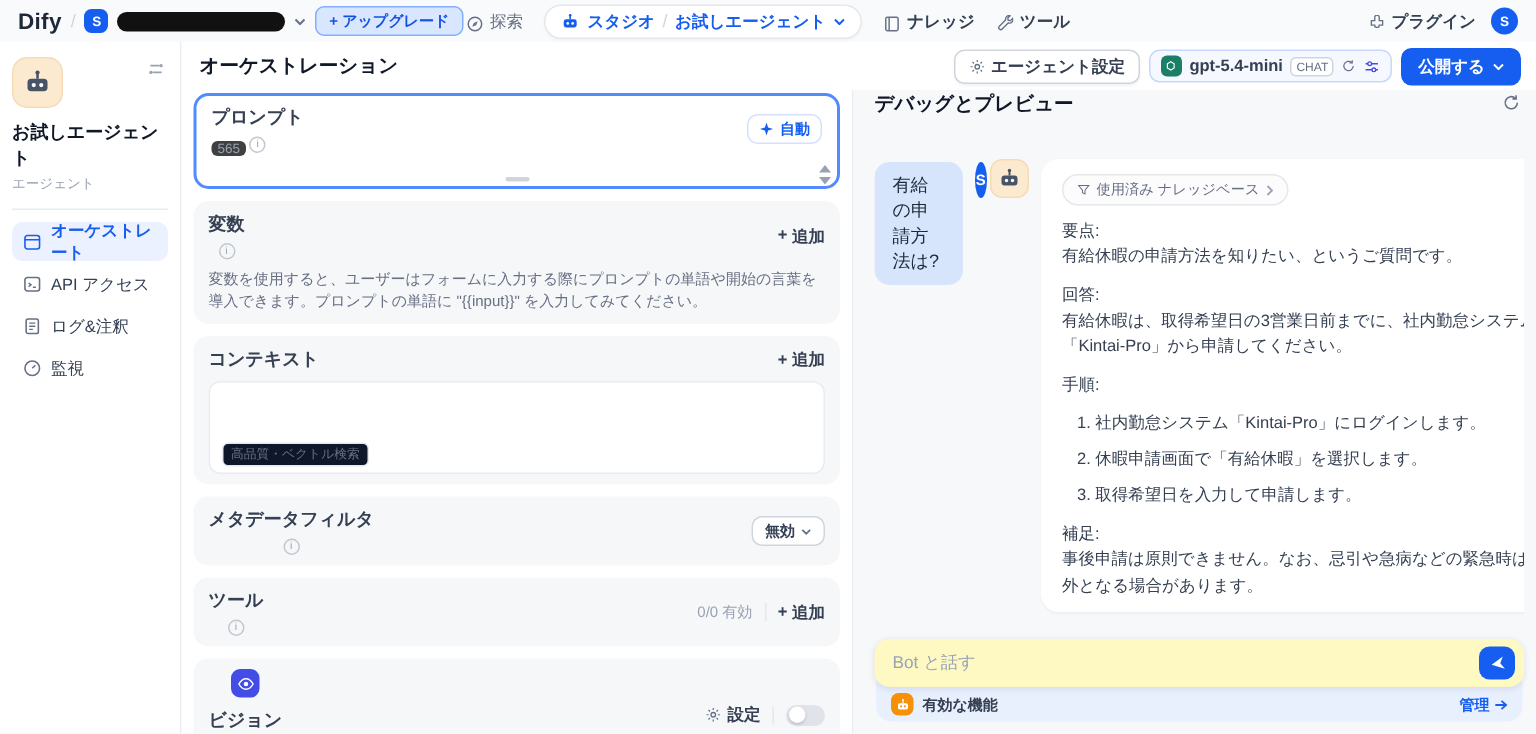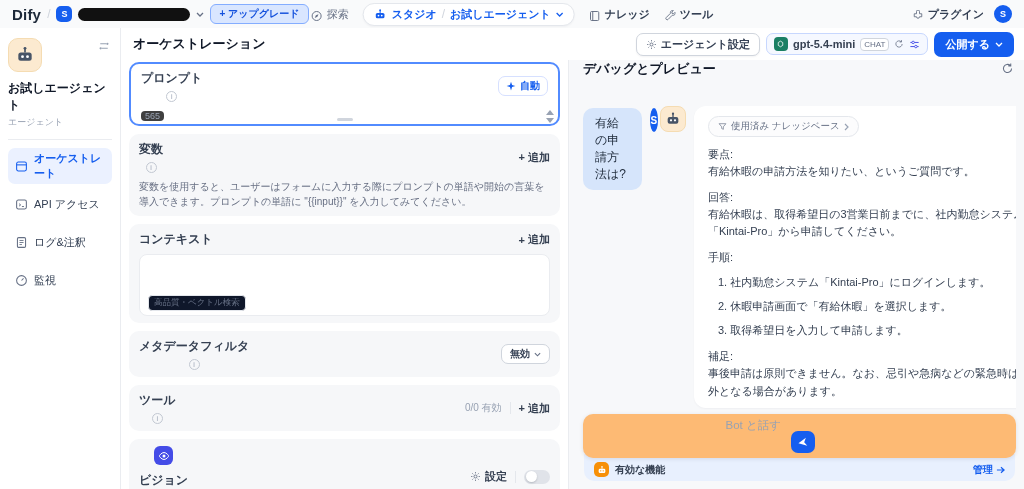--- a/index.html
+++ b/index.html
@@ -24,21 +24,21 @@
   .user-avatar { width:18px; height:18px; border-radius:50%; background:#155eef; color:#fff; font-size:9px; font-weight:bold; display:flex; align-items:center; justify-content:center; }
 
   
   .app { display:flex; height:461px; }
   .sidebar { width:121px; background:#fff; border-right:1px solid #eaecf0; padding:10px 8px; flex-shrink:0; }
   .sb-top { display:flex; justify-content:space-between; align-items:flex-start; }
   .app-avatar { width:34px; height:34px; border-radius:10px; background:#fcead0; border:1px solid #f5dcb2; display:flex; align-items:center; justify-content:center; }
   .sb-name { margin-top:8px; font-size:12px; font-weight:bold; color:#101828; }
   .sb-type { margin-top:2px; font-size:9px; color:#98a2b3; }
   .sb-div { border-top:1px solid #eaecf0; margin:10px 0 8px; }
-  .sb-item { display:flex; align-items:center; gap:6px; height:36px; padding:12px 7px; border-radius:7px; font-size:11px; color:#344054; cursor:pointer; margin-bottom:2px; }
+  .sb-item { display:flex; align-items:center; gap:6px; height:26px; padding:12px 7px; border-radius:7px; font-size:11px; color:#344054; cursor:pointer; margin-bottom:2px; }
   .sb-item.active { background:#ebf1ff; color:#155eef; font-weight:bold; }
   .sb-item .ic { color:#667085; }
   .sb-item.active .ic { color:#155eef; }
 
   .main { flex:1; display:flex; flex-direction:column; background:#fff; min-width:0; }
   .main-header { height:32px; display:flex; align-items:center; justify-content:space-between; padding:0 10px 0 12px; }
   .main-title { font-size:13px; font-weight:bold; color:#101828; }
   .hdr-actions { display:flex; align-items:center; gap:6px; }
   .btn-outline { display:flex; align-items:center; gap:4px; background:#fff; border:1px solid #d0d5dd; border-radius:7px; padding:3px 9px; font-size:11px; color:#354054; font-weight:bold; cursor:pointer; box-shadow:0 1px 2px rgba(16,24,40,.05); }
   .model-pill { display:flex; align-items:center; gap:5px; background:#f5f8ff; border:1px solid #c7d7fe; border-radius:7px; padding:3px 7px; cursor:pointer; }
@@ -55,21 +55,21 @@
   .card-head { display:flex; align-items:center; justify-content:space-between; padding:6px 10px; }
   .card-title { font-size:12px; font-weight:bold; color:#354052; display:flex; align-items:center; gap:4px;flex-direction:column; }
   .info-i { width:11px; height:11px; border-radius:50%; border:1px solid #c2c8d2; color:#98a2b3; font-size:7px; display:inline-flex; align-items:center; justify-content:center; font-weight:normal; }
   .auto-btn { display:flex; align-items:center; gap:4px; border:1px solid #d6e0ff; background:#fff; color:#155eef; font-size:10px; font-weight:bold; border-radius:7px; padding:2px 7px; cursor:pointer; }
   .prompt-body { position:relative; padding:2px 18px 14px 10px; }
   .prompt-text { font-size:10.5px; line-height:1.6; color:#354052; white-space:pre-wrap; height:118px; overflow:hidden; }
   .p-scroll { position:absolute; top:2px; right:4px; bottom:14px; width:9px; display:flex; flex-direction:column; align-items:center; }
   .tri-up { width:0; height:0; border-left:4px solid transparent; border-right:4px solid transparent; border-bottom:5px solid #98a2b3; }
   .tri-down { width:0; height:0; border-left:4px solid transparent; border-right:4px solid transparent; border-top:5px solid #98a2b3; margin-top:auto; }
   .p-thumb { width:7px; height:38px; border-radius:4px; background:#555c6b; margin-top:3px; }
-  .char-count { position:absolute; left:10px; bottom:3px; background:#404040; color:#98a2b3; font-size:9px; border-radius:4px; padding:0 4px; }
+  .char-count { position:absolute; left:10px; bottom:20px; background:#404040; color:#98a2b3; font-size:9px; border-radius:4px; padding:0 4px; }
   .resize-handle { position:absolute; left:50%; bottom:3px; transform:translateX(-50%); width:16px; height:3px; border-radius:2px; background:#d0d5dd; cursor:ns-resize; }
 
   
   .sect { background:#f6f7f9; border-radius:10px; margin-top:8px; padding:7px 10px; }
   .sect-row { display:flex; align-items:center; justify-content:space-between; }
   .add-btn { display:flex; align-items:center; gap:3px; font-size:11px; font-weight:bold; color:#354052; cursor:pointer; }
   .sect-desc { margin-top:6px; font-size:10px; color:#676f83; line-height:1.5; }
   .file-row { margin-top:6px; background:#fff; border:1px solid #eaecf0; border-radius:8px; padding:4px 8px; display:flex; align-items:center; justify-content:space-between; cursor:pointer; }
   .file-left { display:flex; align-items:center; gap:6px; font-size:11px; font-weight:bold; color:#354052; }
   .mini-avatar { width:18px; height:18px; border-radius:6px; background:#fcead0; border:1px solid #f5dcb2; display:flex; align-items:center; justify-content:center; }
@@ -93,21 +93,21 @@
   .msg-bot { display:flex; align-items:flex-start; gap:8px; margin-top:16px; }
   .bot-avatar { width:26px; height:26px; border-radius:8px; background:#fcead0; border:1px solid #f5dcb2; display:flex; align-items:center; justify-content:center; flex-shrink:0; }
   .bot-bubble { background:#fff; border-radius:12px; padding:10px 14px 8px; width:356px; box-shadow:0 1px 2px rgba(16,24,40,.04); }
   .kb-pill { display:inline-flex; align-items:center; gap:4px; border:1px solid #e4e7ec; background:#fcfcfd; border-radius:999px; padding:3px 9px; font-size:9.5px; color:#667085; cursor:pointer; }
   .bot-sec { margin-top:9px; font-size:11px; color:#354052; line-height:1.55; }
   .bot-sec .h { }
   .bot-steps { margin:8px 0 0 10px; font-size:11px; color:#354052; }
   .bot-steps div { margin-top:7px; }
 
   .chat-footer { margin-top:auto; }
-  .input-box { background:#fdba74; border-radius:10px; box-shadow:0 1px 4px rgba(16,24,40,.1); display:flex; align-items:center; padding:5px 6px 5px 12px; position:relative; z-index:2;flex-direction:column; }
+  .input-box { background:#fef9c3; border-radius:10px; box-shadow:0 1px 4px rgba(16,24,40,.1); display:flex; align-items:center; padding:5px 6px 5px 12px; position:relative; z-index:2; }
   .chat-input { flex:1; border:none; outline:none; font-size:11.5px; color:#101828; font-family:inherit; background:transparent; }
   .chat-input::placeholder { color:#98a2b3; }
   .send-btn { width:24px; height:22px; border-radius:7px; background:#155eef; border:none; display:flex; align-items:center; justify-content:center; cursor:pointer; }
   .features-bar { background:#e8f0fe; border-radius:0 0 10px 10px; margin:-4px 1px 0; padding:8px 10px 4px; display:flex; align-items:center; justify-content:space-between; }
   .feat-left { display:flex; align-items:center; gap:6px; font-size:10px; font-weight:bold; color:#354052; }
   .feat-icon { width:15px; height:15px; border-radius:5px; background:#f79009; display:flex; align-items:center; justify-content:center; }
   .manage-link { display:flex; align-items:center; gap:3px; font-size:10px; font-weight:bold; color:#155eef; cursor:pointer; }
 </style>
 </head>
 <body>

